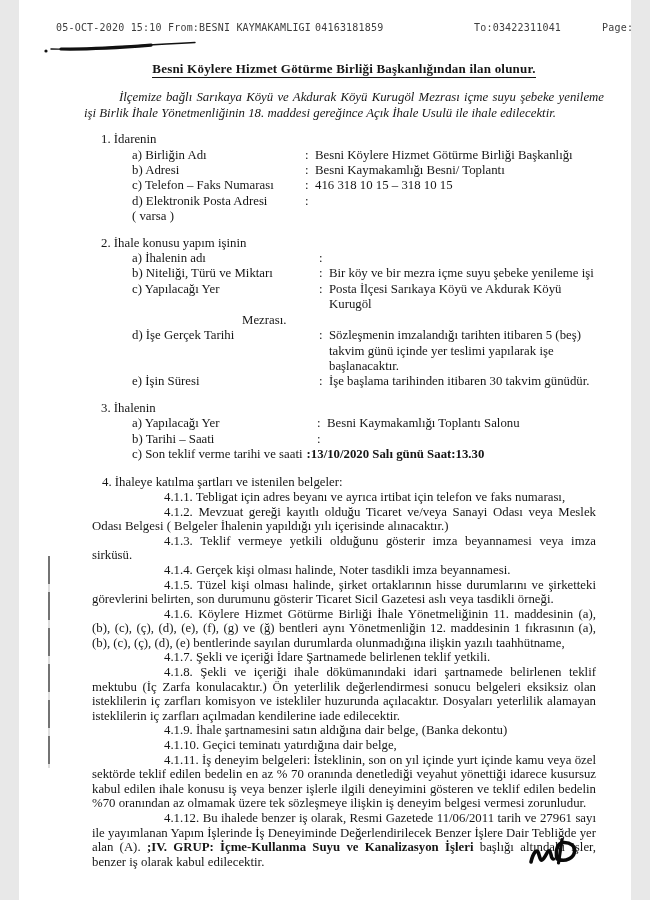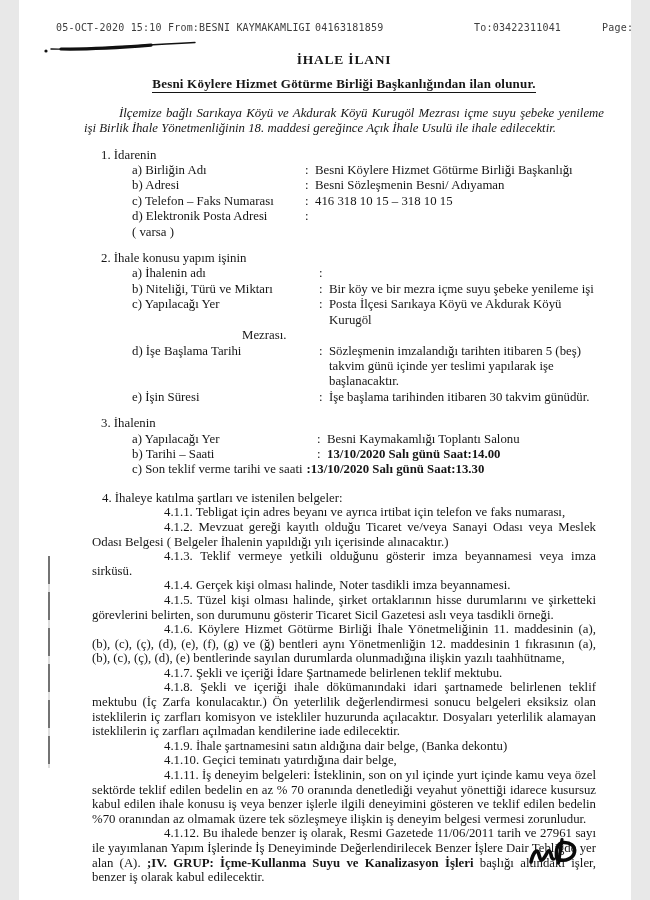--- a/index.html
+++ b/index.html
@@ -61,39 +61,38 @@
     <circle cx="3" cy="12" r="1.6" fill="#111"></circle>
     <path d="M8,10 C40,11 80,7 152,3.5" stroke="#111" stroke-width="1.4" fill="none" stroke-linecap="round"></path>
     <path d="M18,10 C45,10.6 72,9 108,6.2" stroke="#111" stroke-width="3.2" fill="none" stroke-linecap="round"></path>
   </svg>
 
   <div class="artifact art-right"></div>
   <div class="artifact art-left"></div>
 
   <div class="doc">
 
-    <div class="title">İHALE İLANI</div>
 
     <div class="subtitle-line">
       <span class="subtitle">Besni Köylere Hizmet Götürme Birliği Başkanlığından ilan olunur.</span>
     </div>
 
     <p class="intro">İlçemize bağlı Sarıkaya Köyü ve Akdurak Köyü Kurugöl Mezrası içme suyu şebeke yenileme işi Birlik İhale Yönetmenliğinin 18. maddesi gereğince Açık İhale Usulü ile ihale edilecektir.</p>
 
     <div class="sec">
       <div class="sec-head">1. İdarenin</div>
       <div class="row">
         <span class="lab w1">a) Birliğin Adı</span>
         <span class="colon">:</span>
         <span class="val">Besni Köylere Hizmet Götürme Birliği Başkanlığı</span>
       </div>
       <div class="row">
         <span class="lab w1">b) Adresi</span>
         <span class="colon">:</span>
-        <span class="val">Besni Sözleşmenin Besni/ Adıyaman</span>
+        <span class="val">Besni Kaymakamlığı Besni/ Toplantı</span>
       </div>
       <div class="row">
         <span class="lab w1">c) Telefon – Faks Numarası</span>
         <span class="colon">:</span>
         <span class="val">416 318 10 15 – 318 10 15</span>
       </div>
       <div class="row">
         <span class="lab w1">d) Elektronik Posta Adresi</span>
         <span class="colon">:</span>
         <span class="val"></span>
@@ -112,21 +111,21 @@
         <span class="colon">:</span>
         <span class="val">Bir köy ve bir mezra içme suyu şebeke yenileme işi</span>
       </div>
       <div class="row">
         <span class="lab w2">c) Yapılacağı Yer</span>
         <span class="colon">:</span>
         <span class="val">Posta İlçesi Sarıkaya Köyü ve Akdurak Köyü Kurugöl</span>
       </div>
       <div class="hang">Mezrası.</div>
       <div class="row">
-        <span class="lab w2">d) İşe Başlama Tarihi</span>
+        <span class="lab w2">d) İşe Gerçek Tarihi</span>
         <span class="colon">:</span>
         <span class="val">Sözleşmenin imzalandığı tarihten itibaren 5 (beş)
 takvim günü içinde yer teslimi yapılarak işe
 başlanacaktır.</span>
       </div>
       <div class="row">
         <span class="lab w2">e) İşin Süresi</span>
         <span class="colon">:</span>
         <span class="val">İşe başlama tarihinden itibaren 30 takvim günüdür.</span>
       </div>
@@ -135,36 +134,35 @@
     <div class="sec">
       <div class="sec-head">3. İhalenin</div>
       <div class="row">
         <span class="lab w3">a) Yapılacağı Yer</span>
         <span class="colon">:</span>
         <span class="val">Besni Kaymakamlığı Toplantı Salonu</span>
       </div>
       <div class="row">
         <span class="lab w3">b) Tarihi – Saati</span>
         <span class="colon">:</span>
-        <span class="val bold">13/10/2020 Salı günü Saat:14.00</span>
       </div>
       <div class="row-inline">
         <span class="lab-inline">c) Son teklif verme tarihi ve saati</span><span class="bold">:13/10/2020 Salı günü Saat:13.30</span>
       </div>
     </div>
 
     <div class="sec sec4">
       <div class="sec4-head">4. İhaleye katılma şartları ve istenilen belgeler:</div>
       <p class="item">4.1.1. Tebligat için adres beyanı ve ayrıca irtibat için telefon ve faks numarası,</p>
       <p class="item">4.1.2. Mevzuat gereği kayıtlı olduğu Ticaret ve/veya Sanayi Odası veya Meslek Odası Belgesi ( Belgeler İhalenin yapıldığı yılı içerisinde alınacaktır.)</p>
       <p class="item">4.1.3. Teklif vermeye yetkili olduğunu gösterir imza beyannamesi veya imza sirküsü.</p>
       <p class="item">4.1.4. Gerçek kişi olması halinde, Noter tasdikli imza beyannamesi.</p>
       <p class="item">4.1.5. Tüzel kişi olması halinde, şirket ortaklarının hisse durumlarını ve şirketteki görevlerini belirten, son durumunu gösterir Ticaret Sicil Gazetesi aslı veya tasdikli örneği.</p>
       <p class="item">4.1.6. Köylere Hizmet Götürme Birliği İhale Yönetmeliğinin 11. maddesinin (a), (b), (c), (ç), (d), (e), (f), (g) ve (ğ) bentleri aynı Yönetmenliğin 12. maddesinin 1 fıkrasının (a), (b), (c), (ç), (d), (e) bentlerinde sayılan durumlarda olunmadığına ilişkin yazılı taahhütname,</p>
-      <p class="item">4.1.7. Şekli ve içeriği İdare Şartnamede belirlenen teklif mektubu.</p>
+      <p class="item">4.1.7. Şekli ve içeriği İdare Şartnamede belirlenen teklif yetkili.</p>
       <p class="item">4.1.8. Şekli ve içeriği ihale dökümanındaki idari şartnamede belirlenen teklif mektubu (İç Zarfa konulacaktır.) Ön yeterlilik değerlendirmesi sonucu belgeleri eksiksiz olan isteklilerin iç zarfları komisyon ve istekliler huzurunda açılacaktır. Dosyaları yeterlilik alamayan isteklilerin iç zarfları açılmadan kendilerine iade edilecektir.</p>
       <p class="item">4.1.9. İhale şartnamesini satın aldığına dair belge, (Banka dekontu)</p>
       <p class="item">4.1.10. Geçici teminatı yatırdığına dair belge,</p>
       <p class="item">4.1.11. İş deneyim belgeleri: İsteklinin, son on yıl içinde yurt içinde kamu veya özel sektörde teklif edilen bedelin en az % 70 oranında denetlediği veyahut yönettiği idarece kusursuz kabul edilen ihale konusu iş veya benzer işlerle ilgili deneyimini gösteren ve teklif edilen bedelin %70 oranından az olmamak üzere tek sözleşmeye ilişkin iş deneyim belgesi vermesi zorunludur.</p>
       <p class="item"><span>4.1.12. Bu ihalede benzer iş olarak, Resmi Gazetede 11/06/2011 tarih ve 27961 sayı ile yayımlanan Yapım İşlerinde İş Deneyiminde Değerlendirilecek Benzer İşlere Dair Tebliğde yer alan (A). </span><span class="bold">;IV. GRUP: İçme-Kullanma Suyu ve Kanalizasyon İşleri</span><span> başlığı altındaki işler, benzer iş olarak kabul edilecektir.</span></p>
     </div>
 
   </div>
 
   <svg class="signature" width="58" height="42" viewBox="0 0 58 42">

